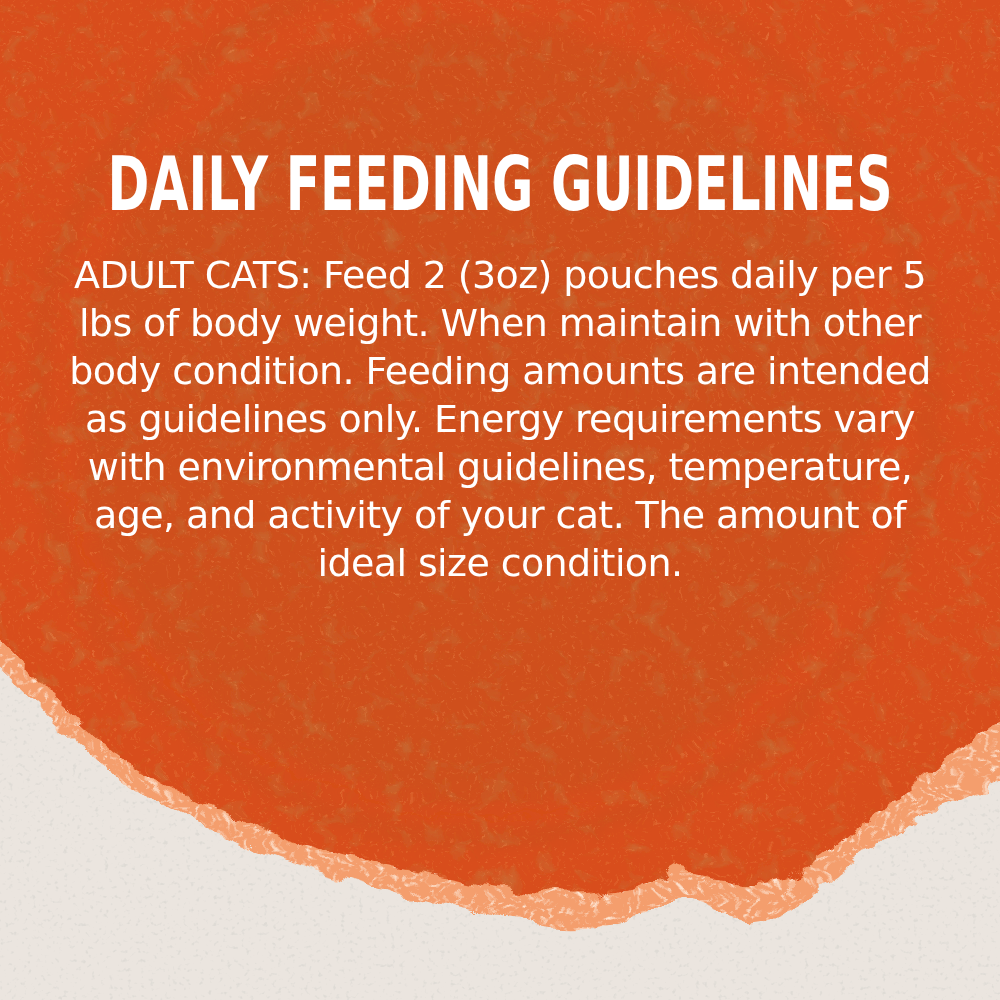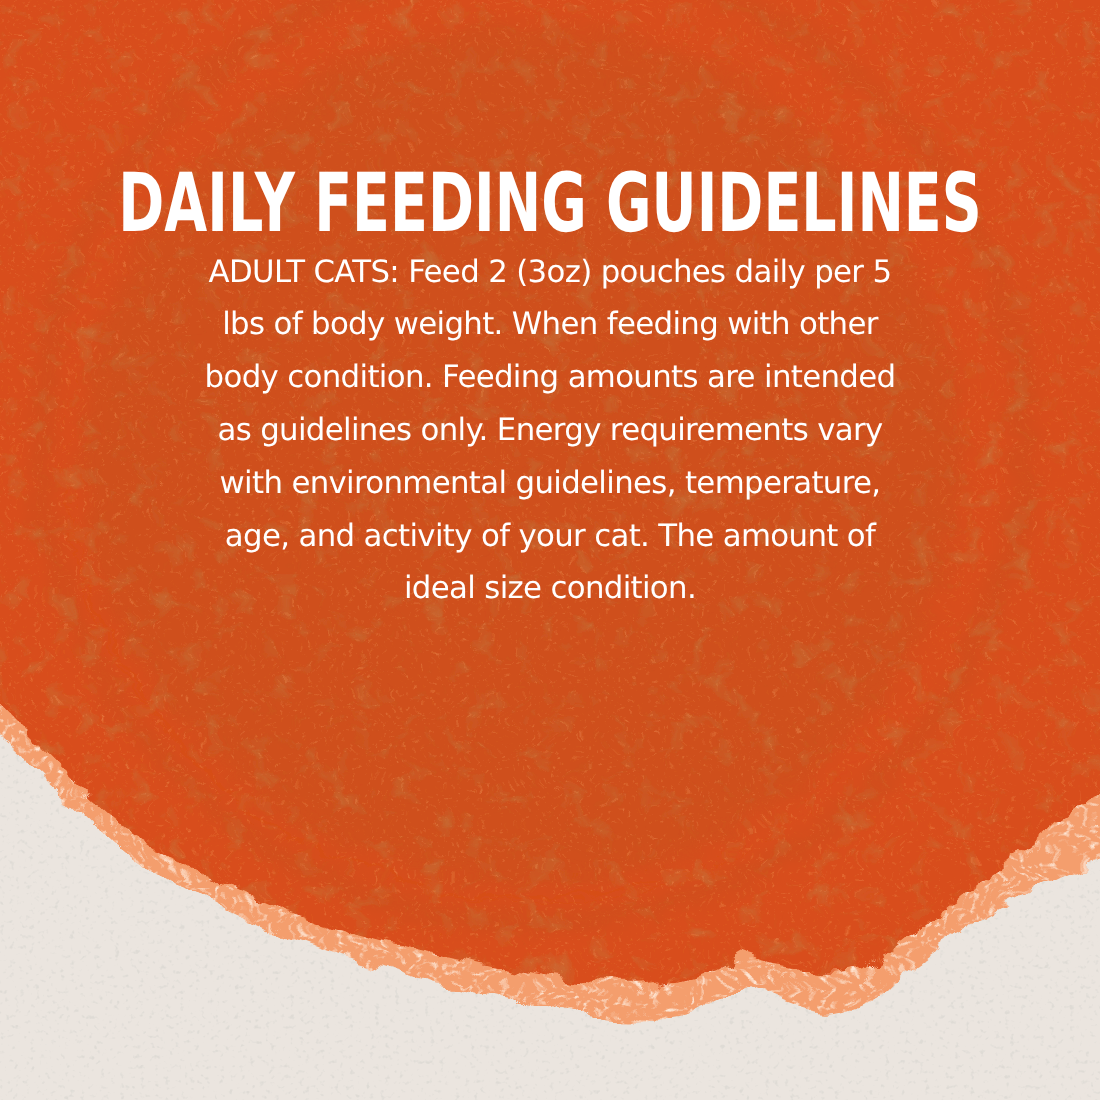--- a/index.html
+++ b/index.html
@@ -20,24 +20,24 @@
   .bg-svg{position:absolute;left:0;top:0;width:1000px;height:1000px;display:block;}
   .text-layer{position:absolute;left:0;top:0;width:1000px;height:748px;}
   .heading-svg{position:absolute;top:135px;left:0;width:1000px;height:95px;display:block;overflow:visible;}
   .heading-svg text{
     font-family:"DejaVu Sans","Liberation Sans",sans-serif;
     font-weight:700;
     font-size:74px;
     fill:var(--text-white);
   }
   .body-text{
-    position:absolute;top:223px;left:50px;right:50px;
+    position:absolute;top:251px;left:50px;right:50px;
     text-align:center;
     color:var(--text-white);
-    font-size:28px;
+    font-size:38px;
     line-height:48px;
     letter-spacing:-0.6px;
     font-weight:400;
   }
   .body-line{white-space:nowrap;}
 </style>
 </head>
 <body>
 
 <div class="stage">
@@ -104,21 +104,21 @@
     </g>
   </svg>
 
   <div class="text-layer">
     <svg class="heading-svg" viewBox="0 0 1000 95" xmlns="http://www.w3.org/2000/svg">
       <text x="500" y="75" text-anchor="middle" textLength="785" lengthAdjust="spacingAndGlyphs">DAILY FEEDING GUIDELINES</text>
     </svg>
 
     <div class="body-text">
       <div class="body-line">ADULT CATS: Feed 2 (3oz) pouches daily per 5</div>
-      <div class="body-line">lbs of body weight. When feeding with other</div>
+      <div class="body-line">lbs of body weight. When maintain with other</div>
       <div class="body-line">body condition. Feeding amounts are intended</div>
       <div class="body-line">as guidelines only. Energy requirements vary</div>
       <div class="body-line">with environmental guidelines, temperature,</div>
       <div class="body-line">age, and activity of your cat. The amount of</div>
       <div class="body-line">ideal size condition.</div>
     </div>
   </div>
 
 </div>
 

